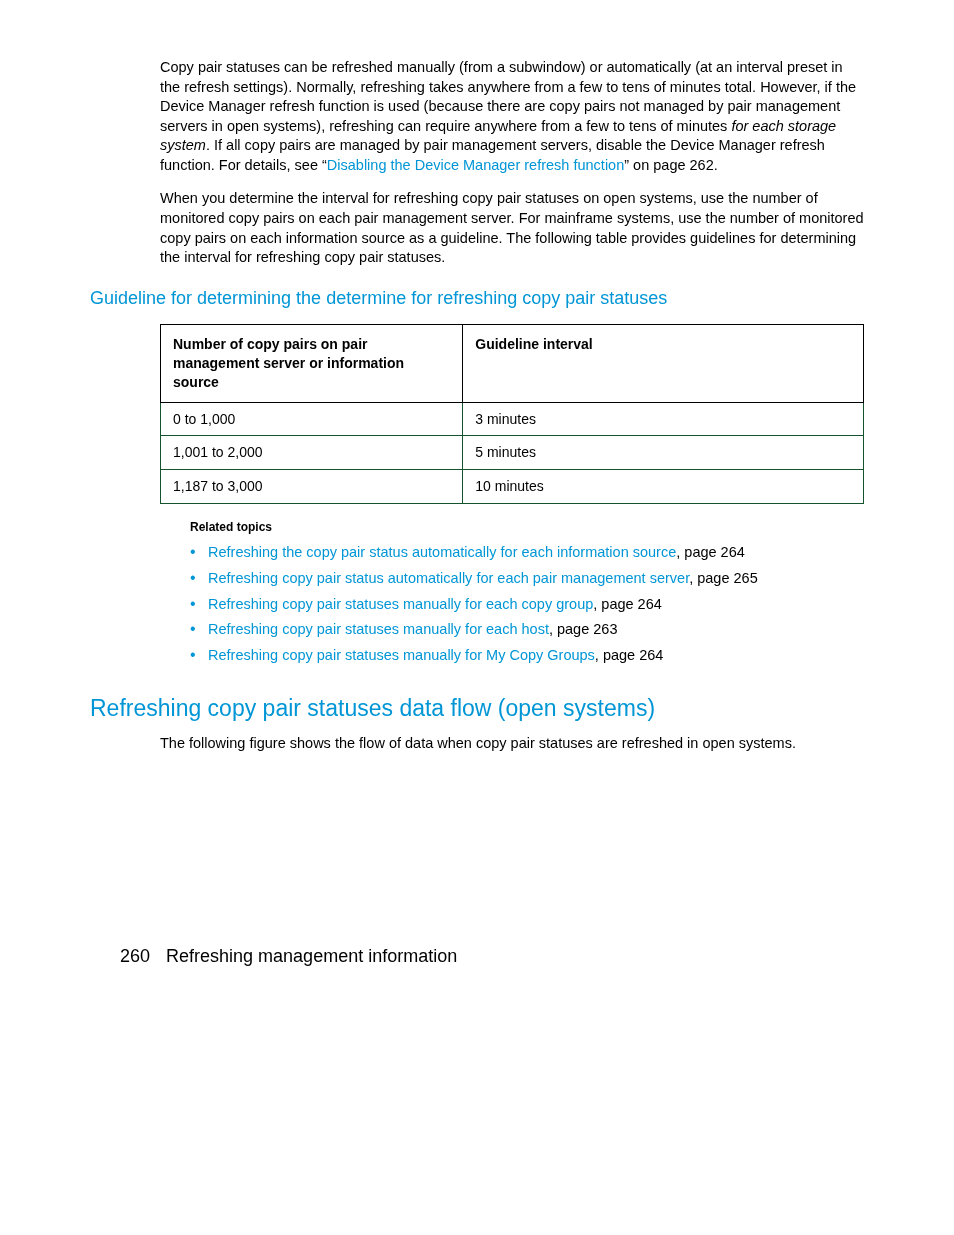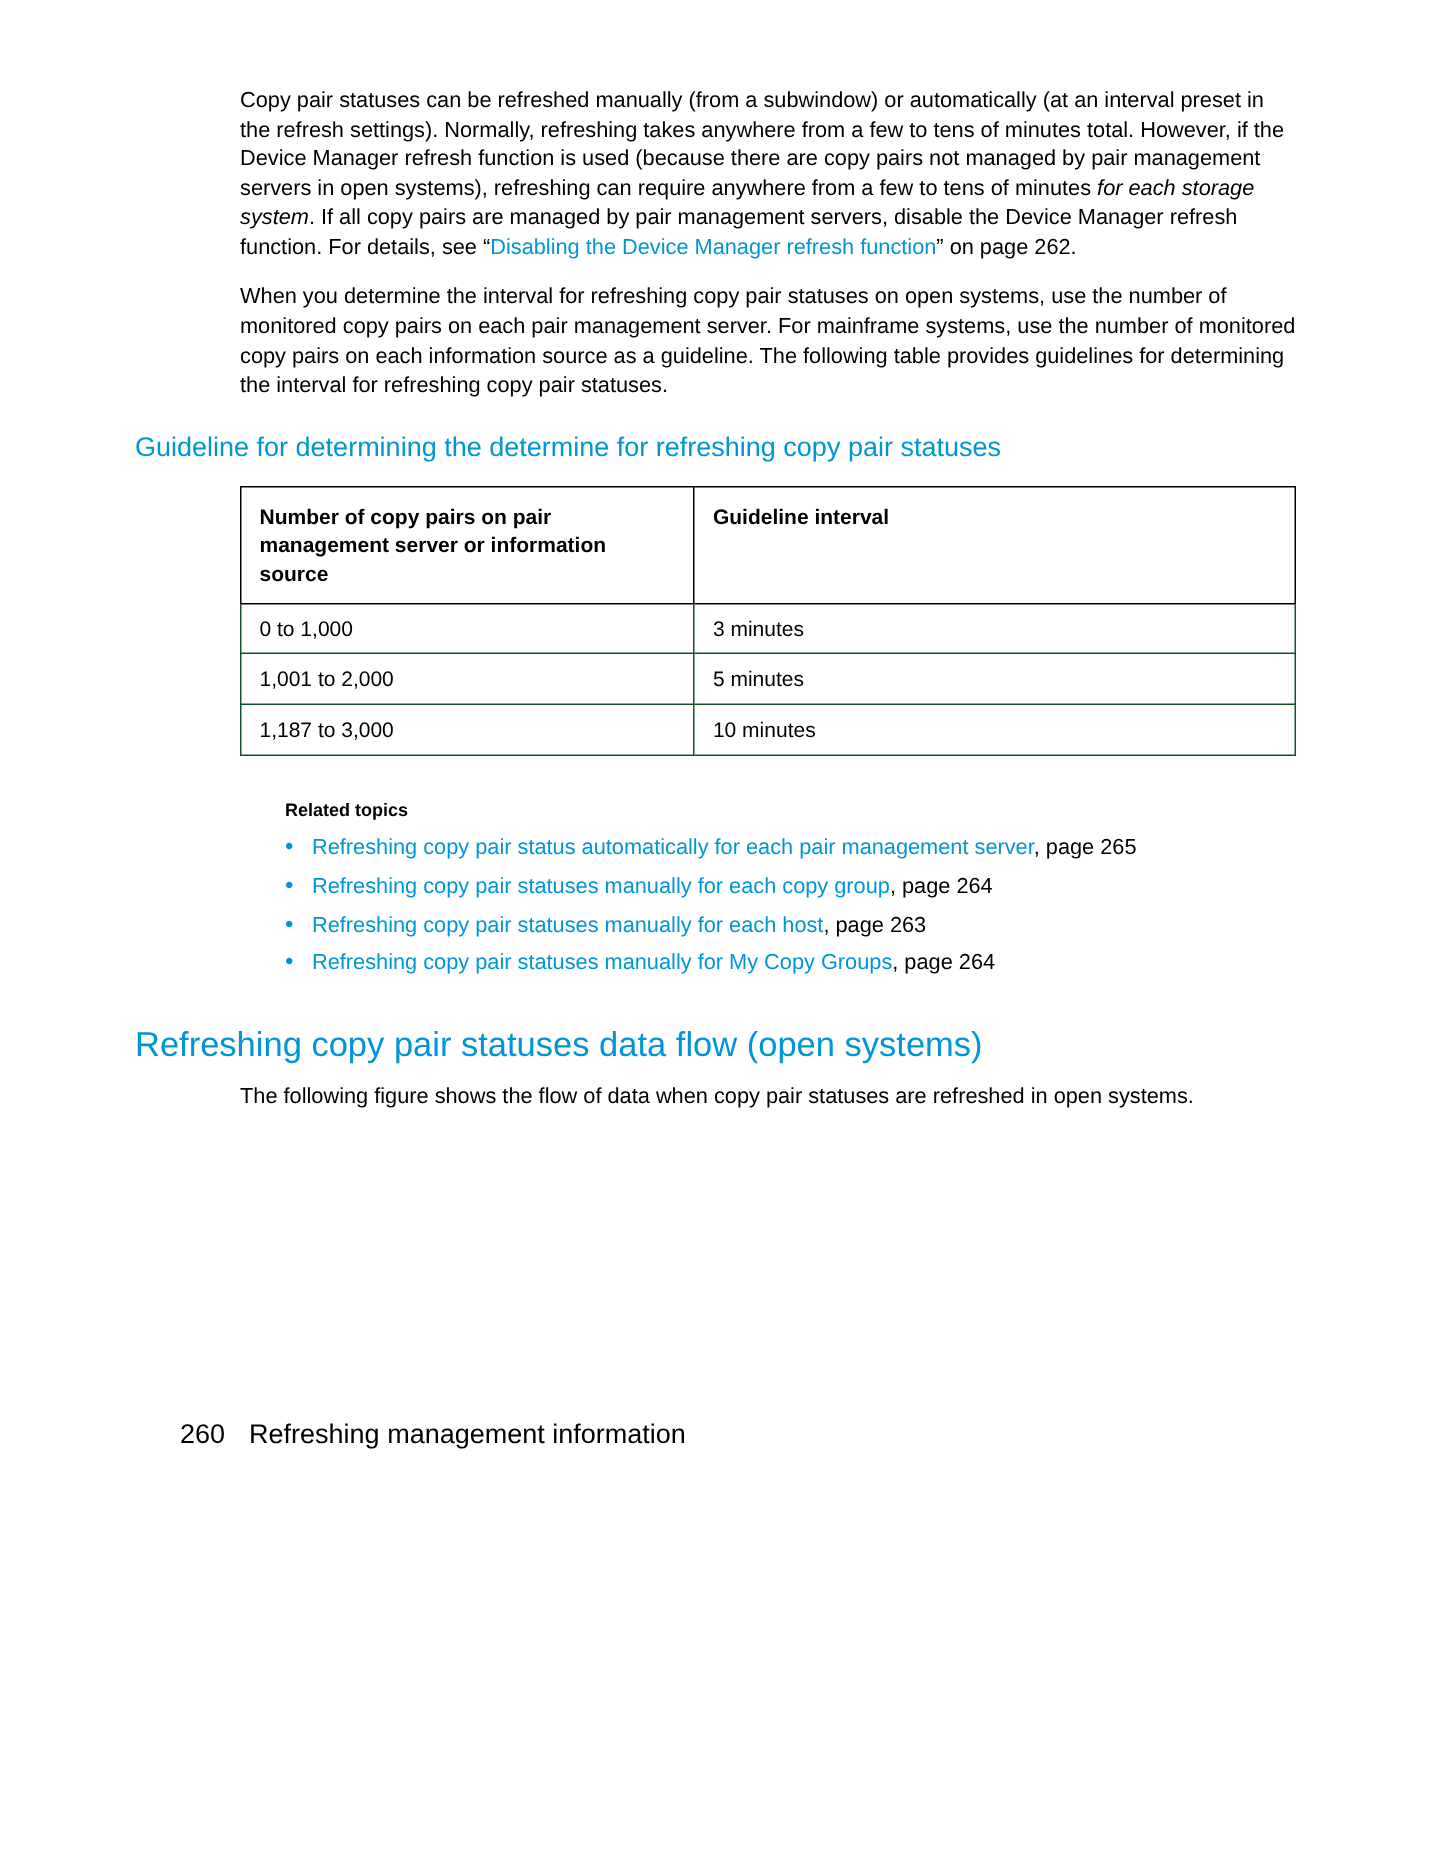--- a/index.html
+++ b/index.html
@@ -30,21 +30,21 @@
   }
   h2.h2 {
     font-weight: 400;
     color: #0096d6;
     font-size: 23px;
     margin: 28px 0 10px 0;
   }
   table.guideline {
     border-collapse: collapse;
     width: 100%;
-    margin-bottom: 28px;
+    margin-bottom: 15px;
     border: 1.5px solid #000;
   }
   table.guideline th {
     text-align: left;
     font-weight: 700;
     font-size: 14px;
     padding: 10px 12px;
     border: 1px solid #000;
     vertical-align: top;
   }
@@ -122,20 +122,23 @@
         <tr>
           <td>1,187 to 3,000</td>
           <td>10 minutes</td>
         </tr>
       </tbody>
     </table>
 
     <div class="related-heading">Related topics</div>
     <ul class="related">
       <li>
+        <span class="link">Refreshing the copy pair status automatically for each information source</span><span>, page 264</span>
+      </li>
+      <li>
         <span class="link">Refreshing copy pair status automatically for each pair management server</span><span>, page 265</span>
       </li>
       <li>
         <span class="link">Refreshing copy pair statuses manually for each copy group</span><span>, page 264</span>
       </li>
       <li>
         <span class="link">Refreshing copy pair statuses manually for each host</span><span>, page 263</span>
       </li>
       <li>
         <span class="link">Refreshing copy pair statuses manually for My Copy Groups</span><span>, page 264</span>

